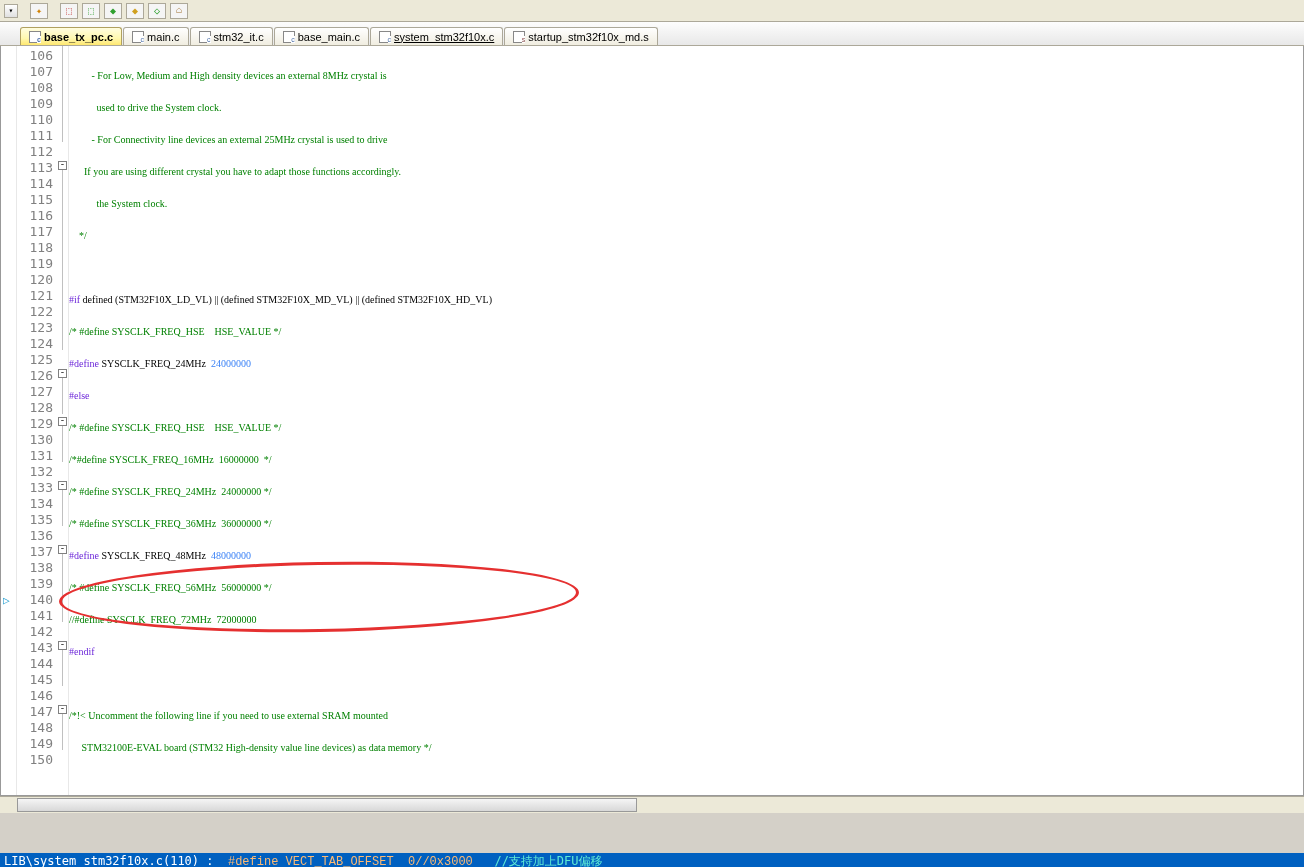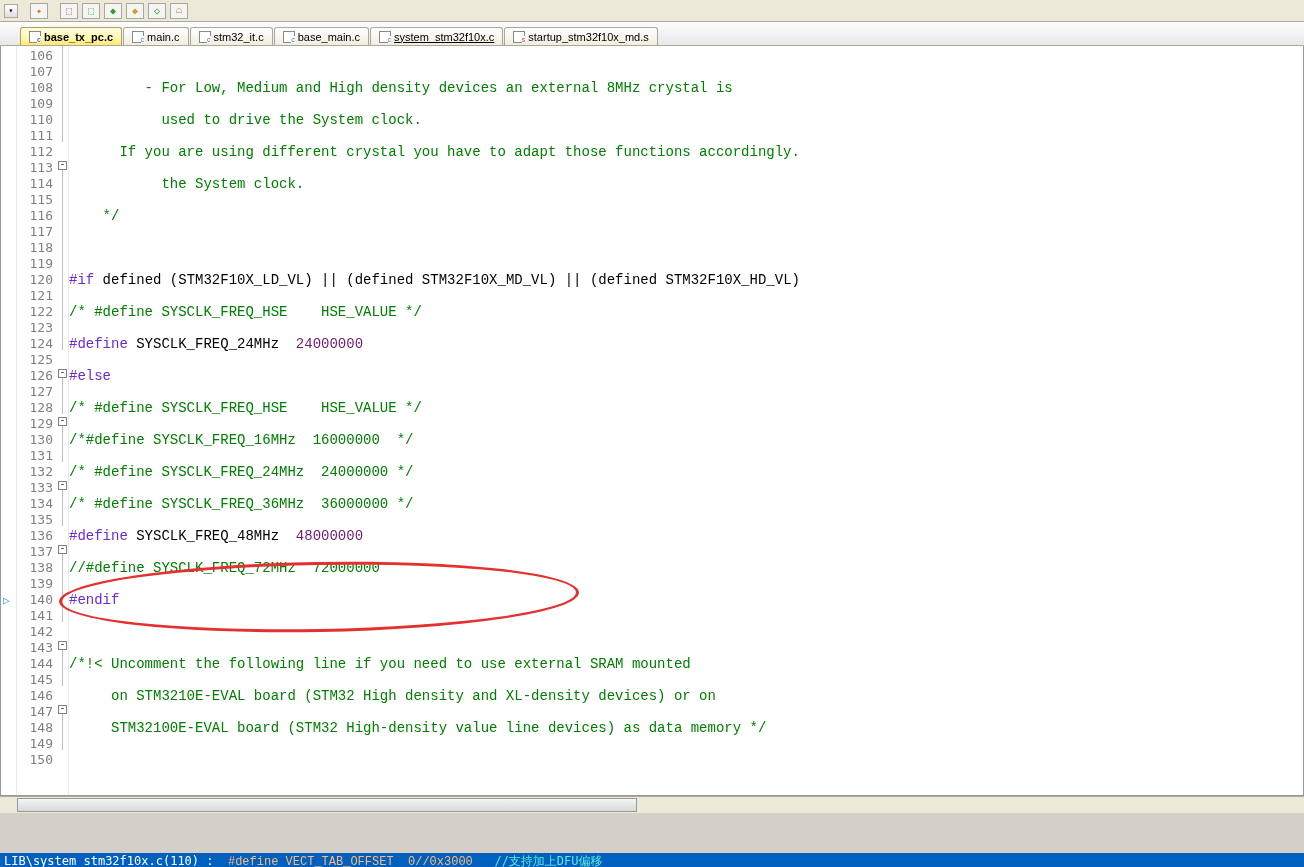--- a/index.html
+++ b/index.html
@@ -141,31 +141,31 @@
   cursor: pointer;
 }
 .fold-line {
   position: absolute;
   left: 5px;
   width: 1px;
   background: #c0c0c0;
 }
 .code-col {
   flex: 1;
-  padding-top: 18px;
-  font-family: Liberation Mono, monospace;
-  font-size: 14px;
+  padding-top: 6px;
+  font-family: Liberation Serif, serif;
+  font-size: 10px;
   line-height: 16px;
   white-space: pre;
   position: relative;
 }
 .line { height: 16px; }
 .cmt { color: #008000; }
 .pp { color: #6d28d9; }
-.num { color: #701a75; }
+.num { color: #3b82f6; }
 .id { color: #000; }
 .oval-anno {
   position: absolute;
   border: 3px solid #e53030;
   border-radius: 50%;
   pointer-events: none;
   z-index: 5;
 }
 .hscroll {
   height: 17px;
@@ -318,38 +318,39 @@
     <div class="fold-box" style="top:499px">-</div>
     <div class="fold-line" style="top:508px;height:68px"></div>
     <div class="fold-box" style="top:595px">-</div>
     <div class="fold-line" style="top:604px;height:36px"></div>
     <div class="fold-box" style="top:659px">-</div>
     <div class="fold-line" style="top:668px;height:36px"></div>
   </div>
   <div class="code-col">
 <div class="line"><span class="cmt">         - For Low, Medium and High density devices an external 8MHz crystal is</span></div>
 <div class="line"><span class="cmt">           used to drive the System clock.</span></div>
+<div class="line"><span class="cmt">         - For Connectivity line devices an external 25MHz crystal is used to drive</span></div>
 <div class="line"><span class="cmt">      If you are using different crystal you have to adapt those functions accordingly.</span></div>
 <div class="line"><span class="cmt">           the System clock.</span></div>
 <div class="line"><span class="cmt">    */</span></div>
 <div class="line"></div>
 <div class="line"><span class="pp">#if</span><span class="id"> defined (STM32F10X_LD_VL) || (defined STM32F10X_MD_VL) || (defined STM32F10X_HD_VL)</span></div>
 <div class="line"><span class="cmt">/* #define SYSCLK_FREQ_HSE    HSE_VALUE */</span></div>
 <div class="line"><span class="pp">#define</span><span class="id"> SYSCLK_FREQ_24MHz  </span><span class="num">24000000</span></div>
 <div class="line"><span class="pp">#else</span></div>
 <div class="line"><span class="cmt">/* #define SYSCLK_FREQ_HSE    HSE_VALUE */</span></div>
 <div class="line"><span class="cmt">/*#define SYSCLK_FREQ_16MHz  16000000  */</span></div>
 <div class="line"><span class="cmt">/* #define SYSCLK_FREQ_24MHz  24000000 */</span></div>
 <div class="line"><span class="cmt">/* #define SYSCLK_FREQ_36MHz  36000000 */</span></div>
 <div class="line"><span class="pp">#define</span><span class="id"> SYSCLK_FREQ_48MHz  </span><span class="num">48000000</span></div>
+<div class="line"><span class="cmt">/* #define SYSCLK_FREQ_56MHz  56000000 */</span></div>
 <div class="line"><span class="cmt">//#define SYSCLK_FREQ_72MHz  72000000</span></div>
 <div class="line"><span class="pp">#endif</span></div>
 <div class="line"></div>
 <div class="line"><span class="cmt">/*!&lt; Uncomment the following line if you need to use external SRAM mounted</span></div>
-<div class="line"><span class="cmt">     on STM3210E-EVAL board (STM32 High density and XL-density devices) or on</span></div>
 <div class="line"><span class="cmt">     STM32100E-EVAL board (STM32 High-density value line devices) as data memory */</span></div>
 
 
 
 
 
 
 
 
 

